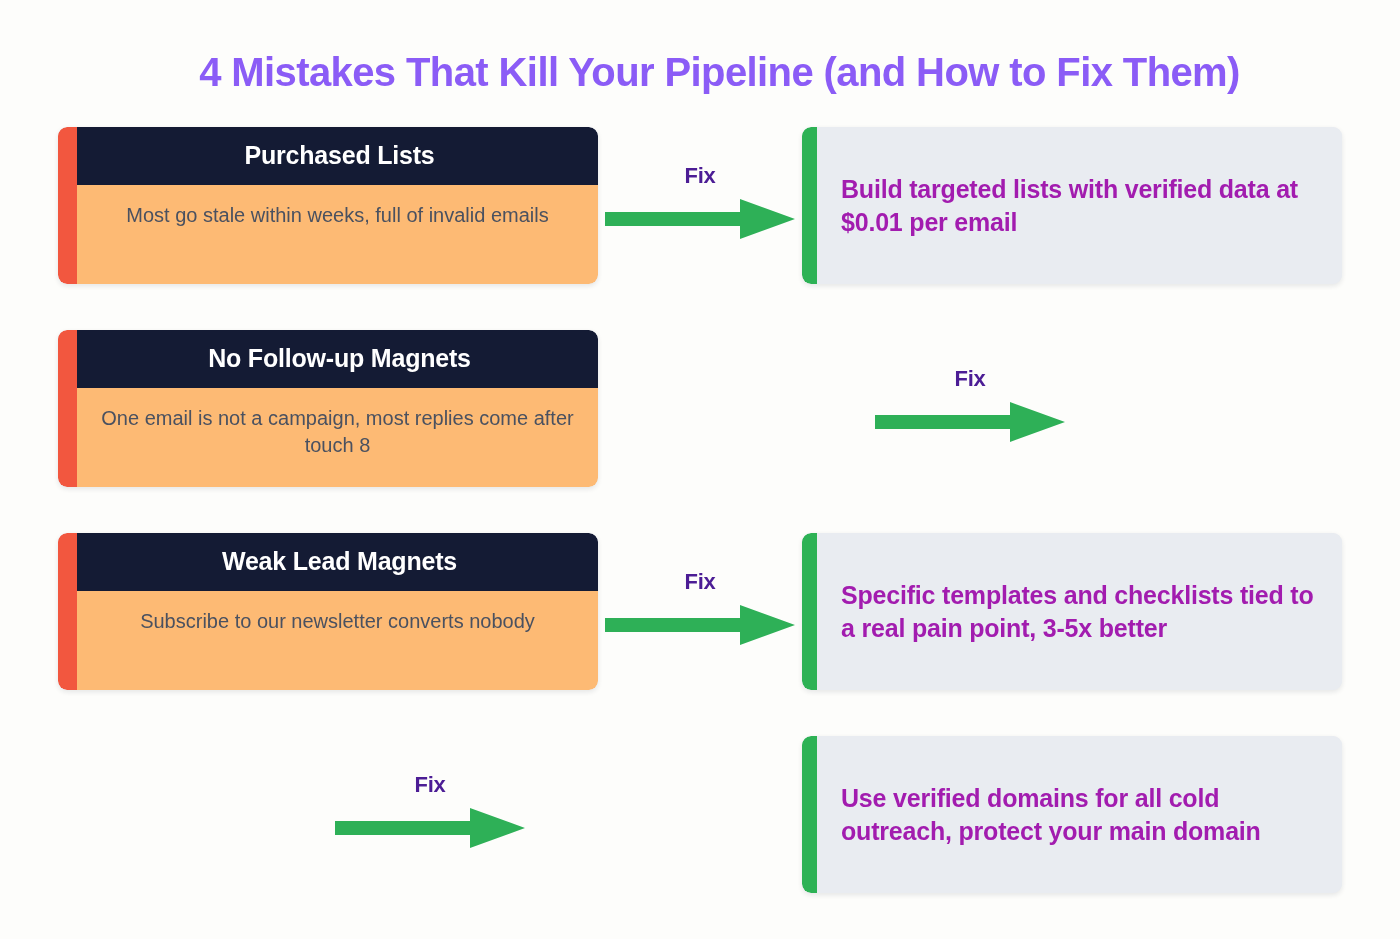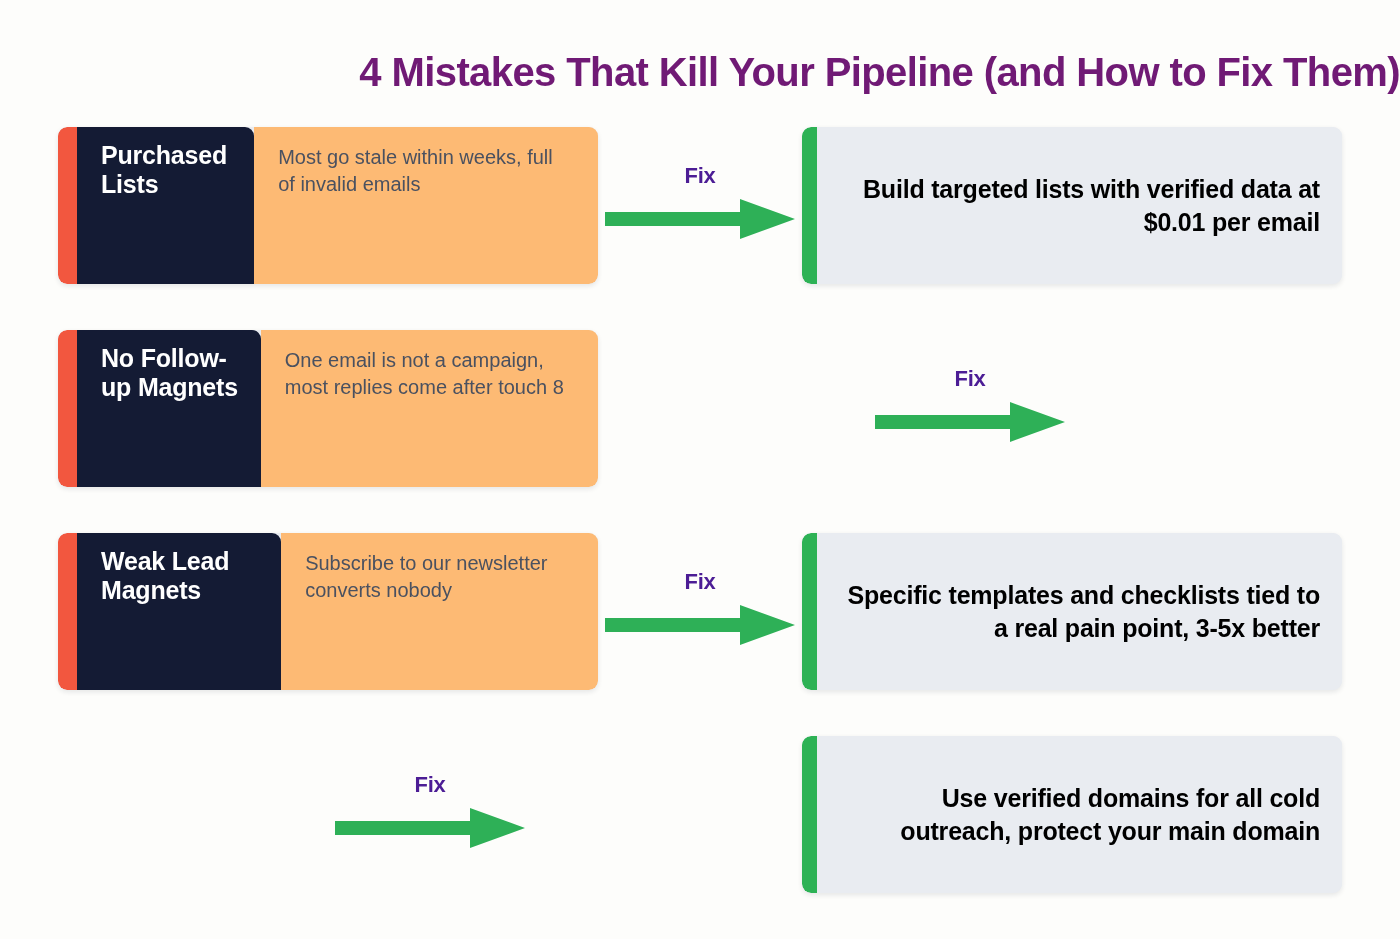--- a/index.html
+++ b/index.html
@@ -15,22 +15,22 @@
   .page {
     position: relative;
     width: 1400px;
     height: 939px;
     padding: 0;
   }
 
   .page-title {
     font-size: 40px;
     font-weight: bold;
-    color: #701a75;
-    text-align: right;
+    color: #8b5cf6;
+    text-align: center;
     letter-spacing: -0.6px;
     padding-top: 50px;
     padding-bottom: 0;
     line-height: 1.1;
     padding-left: 39px;
   }
 
   .rows {
     margin-top: 33px;
     display: flex;
@@ -60,21 +60,23 @@
   .accent-bar {
     flex: 0 0 19px;
     background: #f2573f;
     border-top-left-radius: 9px;
     border-bottom-left-radius: 9px;
   }
 
   .mistake-body {
     flex: 1 1 auto;
     display: flex;
+    flex-direction: column;
     min-width: 0;
+    text-align: center;
   }
 
   .mistake-header {
     background: #141b34;
     color: #ffffff;
     font-size: 25px;
     font-weight: bold;
     letter-spacing: -0.2px;
     padding: 14px 20px 15px 24px;
     border-top-right-radius: 9px;
@@ -140,30 +142,29 @@
     background: #2db255;
     border-top-left-radius: 9px;
     border-bottom-left-radius: 9px;
   }
 
   .solution-body {
     flex: 1 1 auto;
     display: flex;
     align-items: center;
     background: #e9ecf1;
-    color: #000000;
+    color: #a21caf;
     font-size: 25px;
     font-weight: bold;
     line-height: 1.30;
     letter-spacing: -0.2px;
     padding: 12px 22px 12px 24px;
     border-top-right-radius: 9px;
     border-bottom-right-radius: 9px;
     min-width: 0;
-    text-align: right;
   }
 </style>
 </head>
 <body>
 
 <div class="page">
 
   <h1 class="page-title">4 Mistakes That Kill Your Pipeline (and How to Fix Them)</h1>
 
   <div class="rows">

